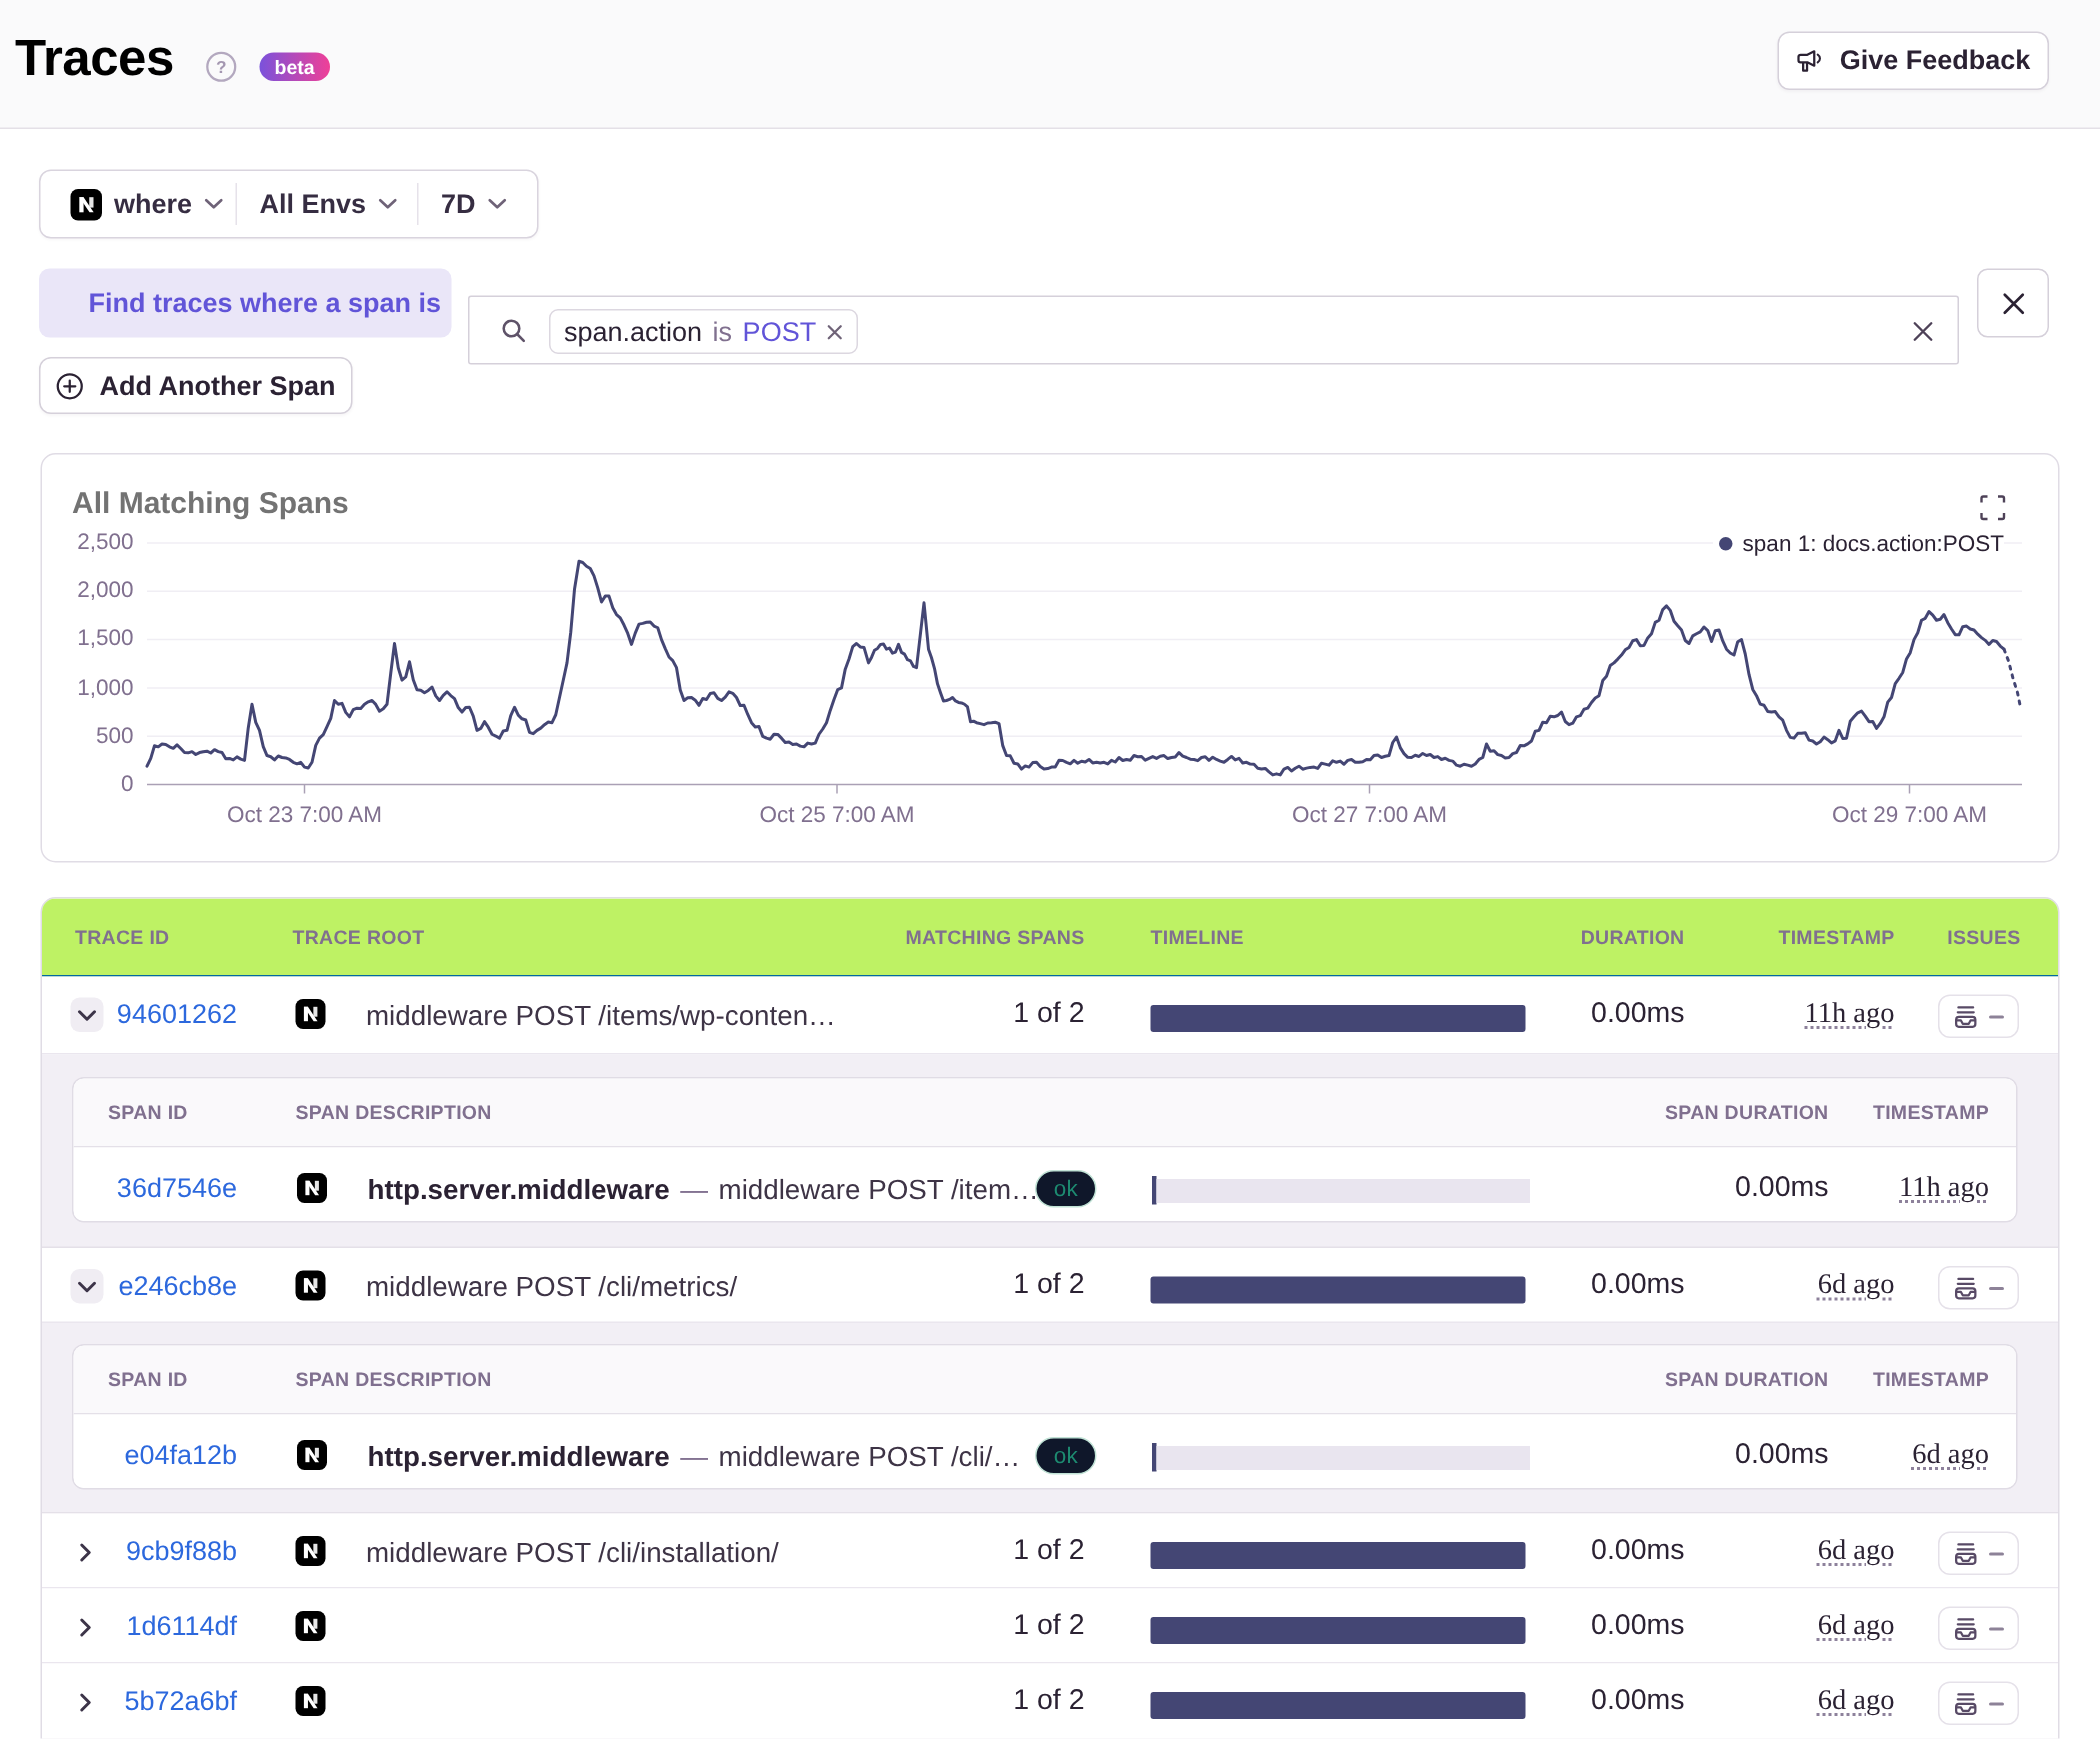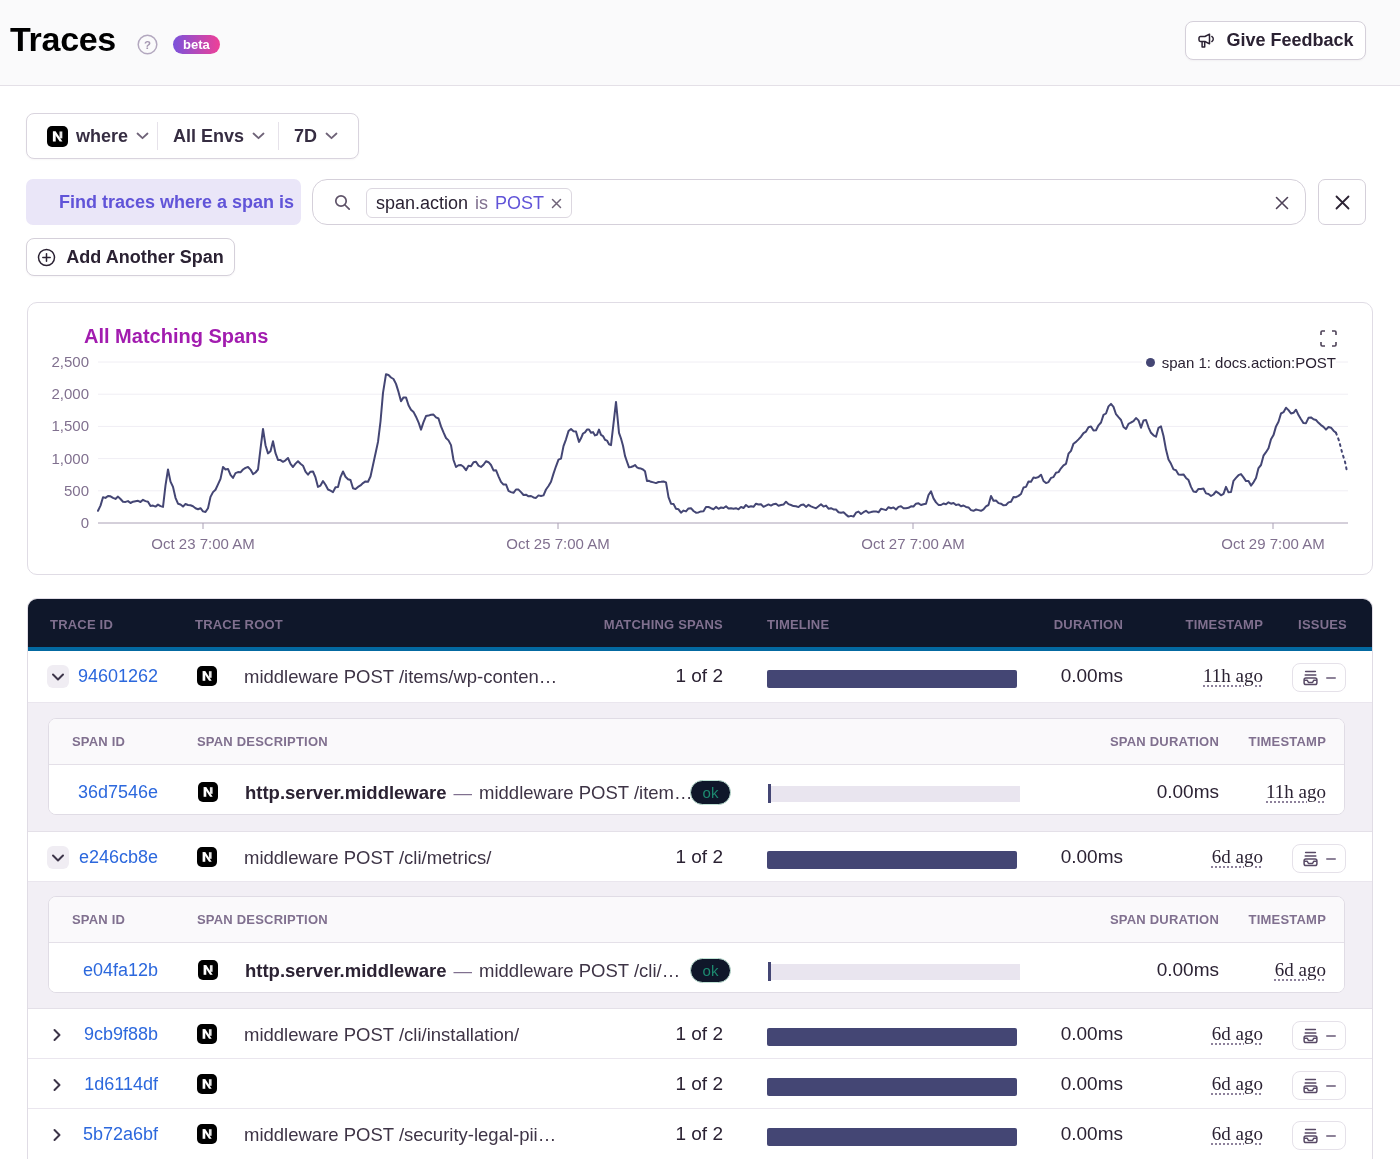--- a/index.html
+++ b/index.html
@@ -7,36 +7,36 @@
 .hdr { position:absolute; left:0; top:0; width:1400px; height:86px; background:#fafafb; border-bottom:1px solid #e4e0e7; }
 .title { position:absolute; left:10px; top:20px; font-size:34px; font-weight:bold; letter-spacing:-0.3px; color:#000000; }
 .help { position:absolute; left:137px; top:34px; }
 .beta { position:absolute; left:173px; top:35px; height:19px; padding:0 10px; border-radius:10px; background:linear-gradient(90deg,#7a52db,#ef4097); color:#fff; font-size:13px; font-weight:bold; line-height:19px; }
 .fbbtn { position:absolute; left:1185px; top:21px; width:181px; height:39px; background:#fff; border:1px solid #d5d0da; border-radius:8px; box-shadow:0 1px 2px rgba(43,34,51,0.04); display:flex; align-items:center; justify-content:center; gap:10px; font-size:18px; font-weight:bold; color:#2b2233; }
 .filters { position:absolute; left:26px; top:113px; width:333px; height:46px; background:#fff; border:1px solid #d9d4de; border-radius:8px; box-shadow:0 1px 2px rgba(43,34,51,0.04); }
 .filters .seg { position:absolute; top:0; height:44px; display:flex; align-items:center; gap:8px; font-size:18px; font-weight:bold; color:#362d42; }
 .fdiv { position:absolute; top:8px; width:1px; height:28px; background:#e6e2ea; }
 .nicon { display:inline-flex; align-items:center; justify-content:center; background:#000; flex:none; }
 .findpill { position:absolute; left:26px; top:179px; width:275px; height:46px; background:#eae6f8; border-radius:7px; display:flex; align-items:center; justify-content:center; font-size:18px; font-weight:bold; color:#6154d8;padding-left:26px; }
-.search { position:absolute; left:312px; top:179px; width:994px; height:46px; background:#fff; border:1px solid #d5d0da; border-radius:15px; }
+.search { position:absolute; left:312px; top:197px; width:994px; height:46px; background:#fff; border:1px solid #d5d0da; border-radius:2px; }
 .search .mag { position:absolute; left:21px; top:14px; }
 .token { position:absolute; left:53px; top:8px; height:30px; border:1px solid #dcd7e0; border-radius:6px; display:flex; align-items:center; padding:0 9px; gap:7px; font-size:18px; background:#fff; }
 .token .k { color:#2b2233; } .token .is { color:#80708f; } .token .v { color:#6154d8; }
 .clearx { position:absolute; right:15px; top:15px; }
 .xbtn { position:absolute; left:1318px; top:179px; width:48px; height:46px; background:#fff; border:1px solid #d5d0da; border-radius:7px; display:flex; align-items:center; justify-content:center; }
 .addspan { position:absolute; left:26px; top:238px; width:209px; height:38px; background:#fff; border:1px solid #d5d0da; border-radius:8px; box-shadow:0 1px 2px rgba(43,34,51,0.04); display:flex; align-items:center; justify-content:center; gap:10px; font-size:18px; font-weight:bold; color:#2b2233; }
 .chartcard { position:absolute; left:27px; top:302px; width:1346px; height:273px; background:#fff; border:1px solid #e0dce5; border-radius:10px; }
-.ctitle { position:absolute; left:20px; top:22px; font-size:20px; font-weight:bold; color:#a21caf;margin-left:36px; }
+.ctitle { position:absolute; left:20px; top:22px; font-size:20px; font-weight:bold; color:#737373; }
 .cexpand { position:absolute; left:1291px; top:26px; }
 .legend { position:absolute; right:36px; top:51px; display:flex; align-items:center; gap:7px; font-size:15px; color:#2b2233; z-index:3; background:#fff; padding-left:4px; }
 .ldot { width:9px; height:9px; border-radius:50%; background:#444674; }
 .ylab { position:absolute; left:0; width:61px; text-align:right; font-size:15px; color:#80708f; height:18px; line-height:18px; z-index:3; }
 .xlab { position:absolute; top:232px; width:180px; text-align:center; font-size:15px; color:#80708f; }
 .tablecard { position:absolute; left:27px; top:598px; width:1346px; height:562px; background:#fff; border:1px solid #e0dce5; border-radius:10px 10px 0 0; overflow:hidden; }
-.thead { position:relative; height:52px; background:#0f172a; border-bottom:4px solid #0369a1;text-decoration:underline; }
+.thead { position:relative; height:52px; background:#bef264; border-bottom:1px solid #0369a1;text-decoration:underline; }
 .thl { position:absolute; top:18px; font-size:13px; font-weight:bold; color:#80708f; letter-spacing:0.2px; }
 .thr { text-align:right; }
 .row { position:relative; height:52px; border-bottom:1px solid #eae6ee; background:#fff; }
 .chevbox { position:absolute; left:19px; top:14px; width:22px; height:23px; background:#f0edf3; border-radius:6px; display:flex; align-items:center; justify-content:center; }
 .chevplain { position:absolute; left:25px; top:19px; }
 .tid { position:absolute; left:45px; top:15px; width:85px; text-align:right; font-size:18px; color:#2c68dd; }
 .row .nicon { position:absolute; left:169px; top:15px; }
 .root { position:absolute; left:216px; top:15px; font-size:18.5px; color:#3e3446; }
 .mspans { position:absolute; left:573px; top:14px; width:122px; text-align:right; font-size:19px; color:#2b2233; }
 .tbar { position:absolute; left:739px; top:19px; width:250px; height:18px; background:#444674; border-radius:2px; }
@@ -357,21 +357,20 @@
           <polyline points="1.5,2 6.5,7 1.5,12" fill="none" stroke="#3d3549" stroke-width="2" stroke-linecap="round" stroke-linejoin="round"></polyline>
         </svg></span>
 <span class="tid">5b72a6bf</span>
 <span class="nicon" style="width:20px;height:20px;border-radius:5px">
         <svg width="20" height="20" viewBox="0 0 20 20">
           <rect x="5.6" y="5.2" width="2.7" height="9.6" fill="#fff"></rect>
           <polygon points="5.6,5.2 8.3,5.2 14.7,14.8 12.1,14.8" fill="#fff"></polygon>
           <rect x="11.9" y="5.2" width="2.7" height="6.6" fill="#fff" opacity="0.9"></rect>
         </svg>
       </span>
-<span class="root">middleware POST /security-legal-pii…</span>
 <span class="mspans">1 of 2</span>
 <span class="tbar"></span>
 <span class="dur">0.00ms</span>
 <span class="ts"><u>6d ago</u></span>
 <span class="issuesbtn">
         <svg width="15" height="16" viewBox="0 0 15 16">
           <path d="M2.6 1.6h9.8" stroke="#584a66" stroke-width="1.5" stroke-linecap="round" fill="none"></path>
           <path d="M2.2 4.9h10.6" stroke="#584a66" stroke-width="1.5" stroke-linecap="round" fill="none"></path>
           <rect x="1.1" y="7.9" width="12.8" height="6.6" rx="1.8" fill="none" stroke="#584a66" stroke-width="1.5"></rect>
           <path d="M1.1 10.3h3.2l1.2 2.2h4l1.2-2.2h3.2" fill="none" stroke="#584a66" stroke-width="1.5" stroke-linejoin="round"></path>

